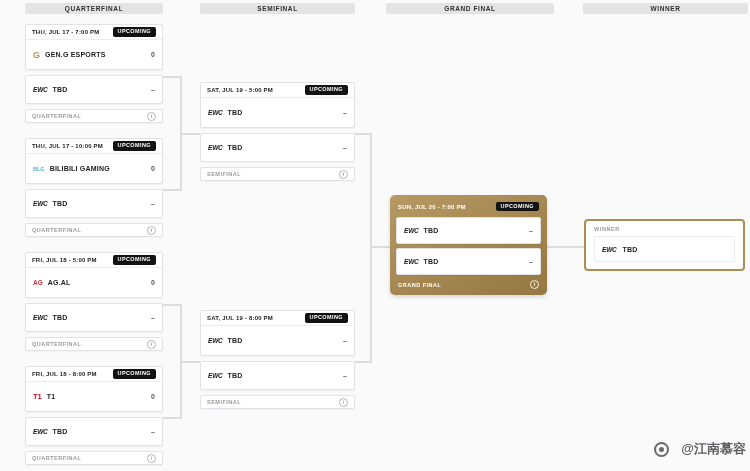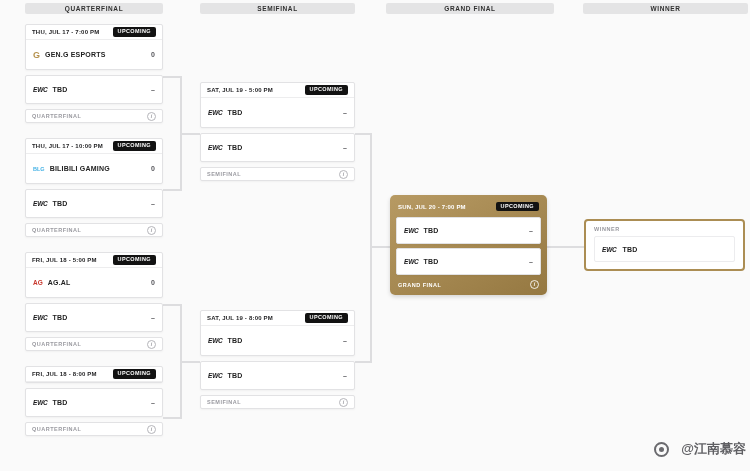--- a/index.html
+++ b/index.html
@@ -149,20 +149,25 @@
     <span class="info-icon">i</span>
   </div>
 </div>
 
 <div class="match-card qf" id="qf3">
   <div class="box">
     <div class="mc-header">
       <span class="mc-date">FRI, JUL 18 - 8:00 PM</span>
       <span class="badge">UPCOMING</span>
     </div>
+    <div class="team-row">
+      <span class="logo logo-t1">T1</span>
+      <span class="team-name">T1</span>
+      <span class="score">0</span>
+    </div>
   </div>
   <div class="box team-row">
     <span class="logo logo-ewc">EWC</span>
     <span class="team-name">TBD</span>
     <span class="score">–</span>
   </div>
   <div class="box mc-footer">
     <span class="stage">QUARTERFINAL</span>
     <span class="info-icon">i</span>
   </div>

